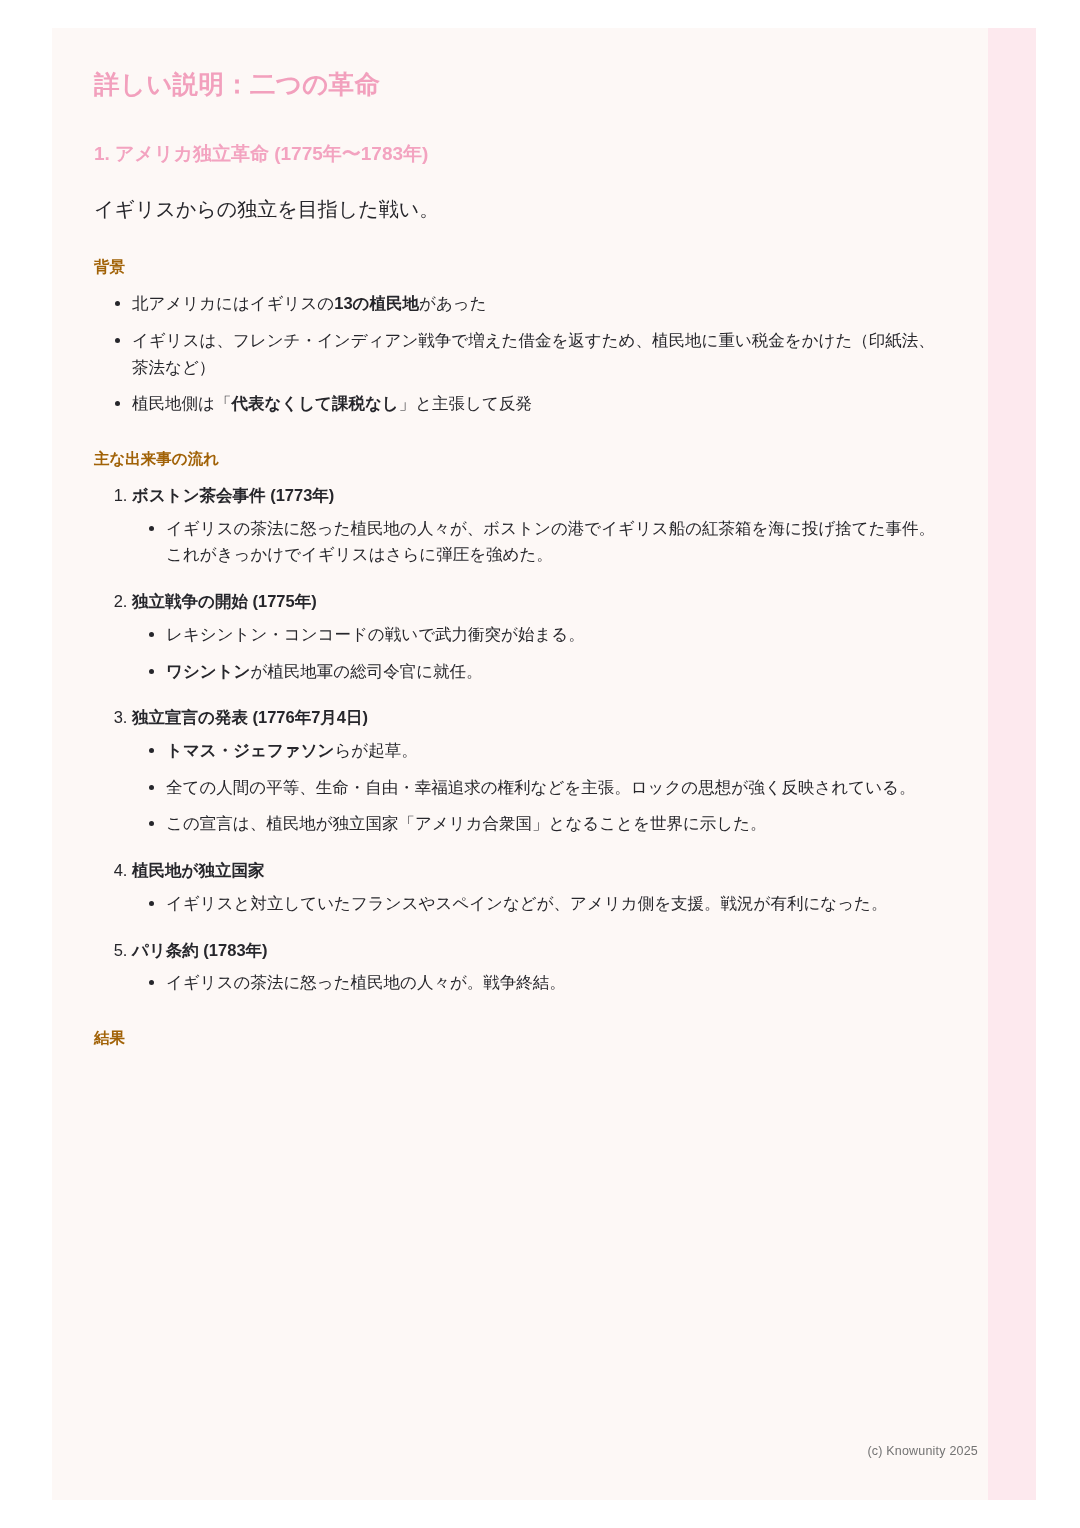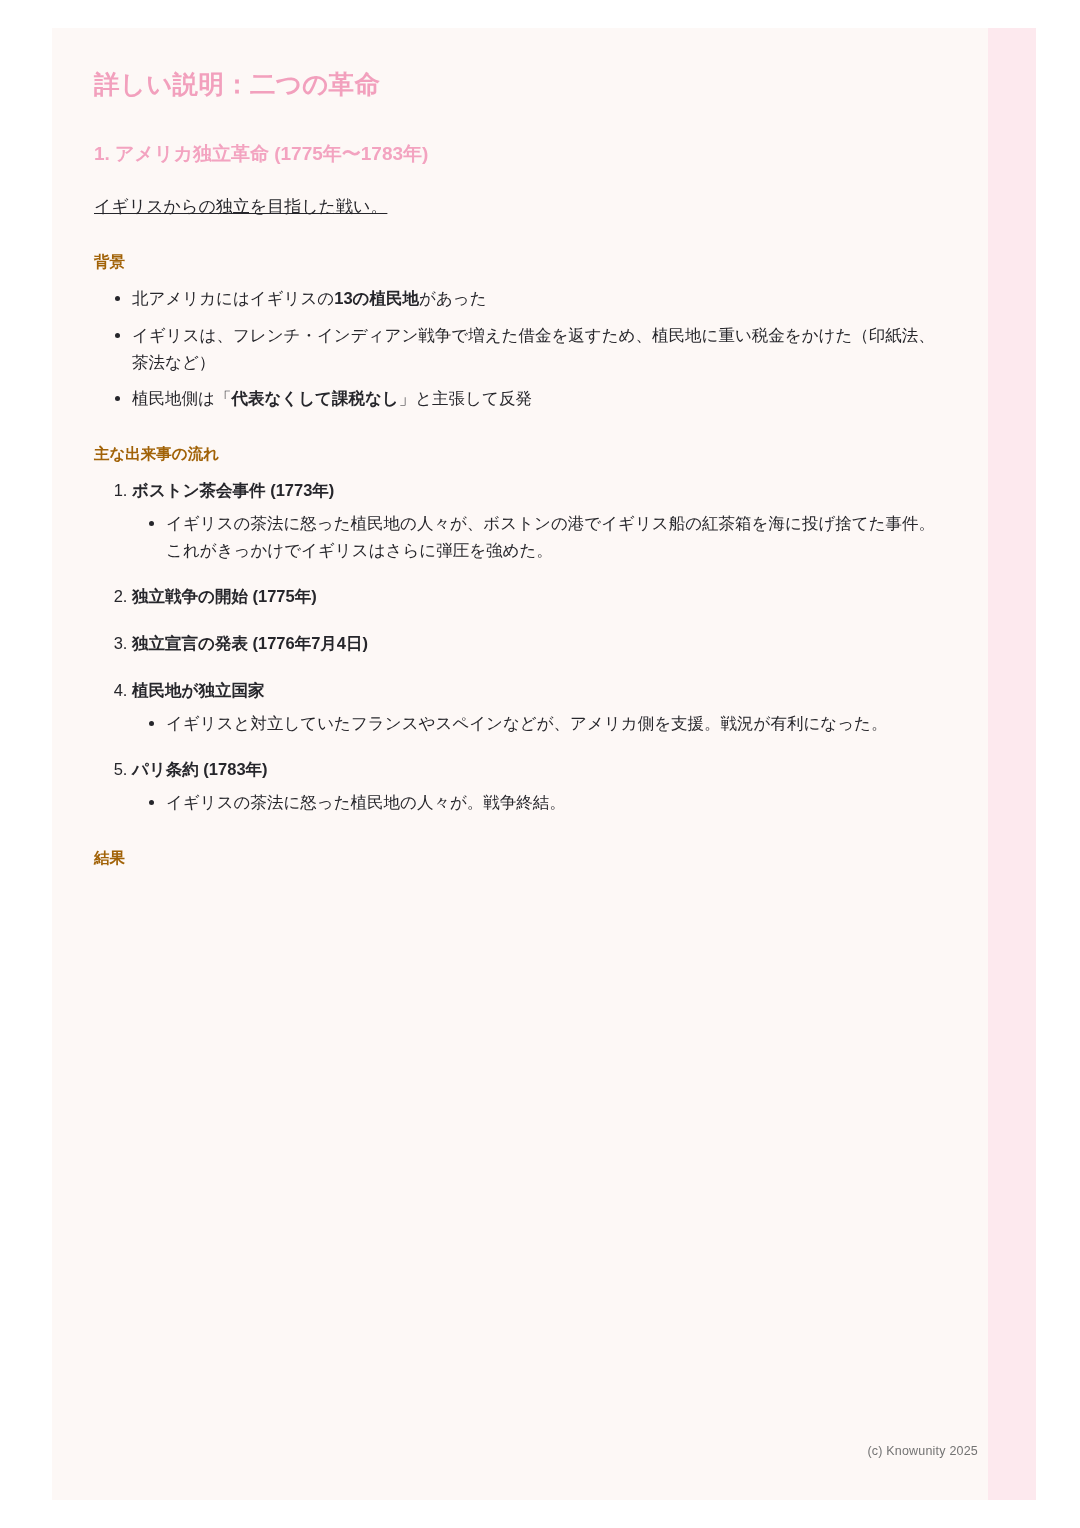--- a/index.html
+++ b/index.html
@@ -49,25 +49,24 @@
     font-weight: bold;
     letter-spacing: 0.3px;
   }
   h2.section-title {
     font-size: 19px;
     color: #f3a3c0;
     margin: 40px 0 0 0;
     font-weight: bold;
   }
   p.lead {
-    font-size: 17px;
+    font-size: 20px;
     color: #26262b;
     margin: 26px 0 0 0;
     line-height: 1.6;
-    text-decoration: underline;
   }
   h3.sub-head {
     font-size: 15.5px;
     color: #a16207;
     font-weight: bold;
     margin: 32px 0 0 0;
   }
   ul, ol {
     margin: 12px 0 0 0;
     padding-left: 38px;
@@ -122,22 +121,31 @@
 
     <h3 class="sub-head">主な出来事の流れ</h3>
 
     <ol>
       <li><b>ボストン茶会事件 (1773年)</b>
         <ul>
           <li class="tight">イギリスの茶法に怒った植民地の人々が、ボストンの港でイギリス船の紅茶箱を海に投げ捨てた事件。これがきっかけでイギリスはさらに弾圧を強めた。</li>
         </ul>
       </li>
       <li><b>独立戦争の開始 (1775年)</b>
+        <ul>
+          <li class="tight">レキシントン・コンコードの戦いで武力衝突が始まる。</li>
+          <li><b>ワシントン</b>が植民地軍の総司令官に就任。</li>
+        </ul>
       </li>
       <li><b>独立宣言の発表 (1776年7月4日)</b>
+        <ul>
+          <li class="tight"><b>トマス・ジェファソン</b>らが起草。</li>
+          <li>全ての人間の平等、生命・自由・幸福追求の権利などを主張。ロックの思想が強く反映されている。</li>
+          <li>この宣言は、植民地が独立国家「アメリカ合衆国」となることを世界に示した。</li>
+        </ul>
       </li>
       <li><b>植民地が独立国家</b>
         <ul>
           <li class="tight">イギリスと対立していたフランスやスペインなどが、アメリカ側を支援。戦況が有利になった。</li>
         </ul>
       </li>
       <li><b>パリ条約 (1783年)</b>
         <ul>
           <li class="tight">イギリスの茶法に怒った植民地の人々が。戦争終結。</li>
         </ul>

